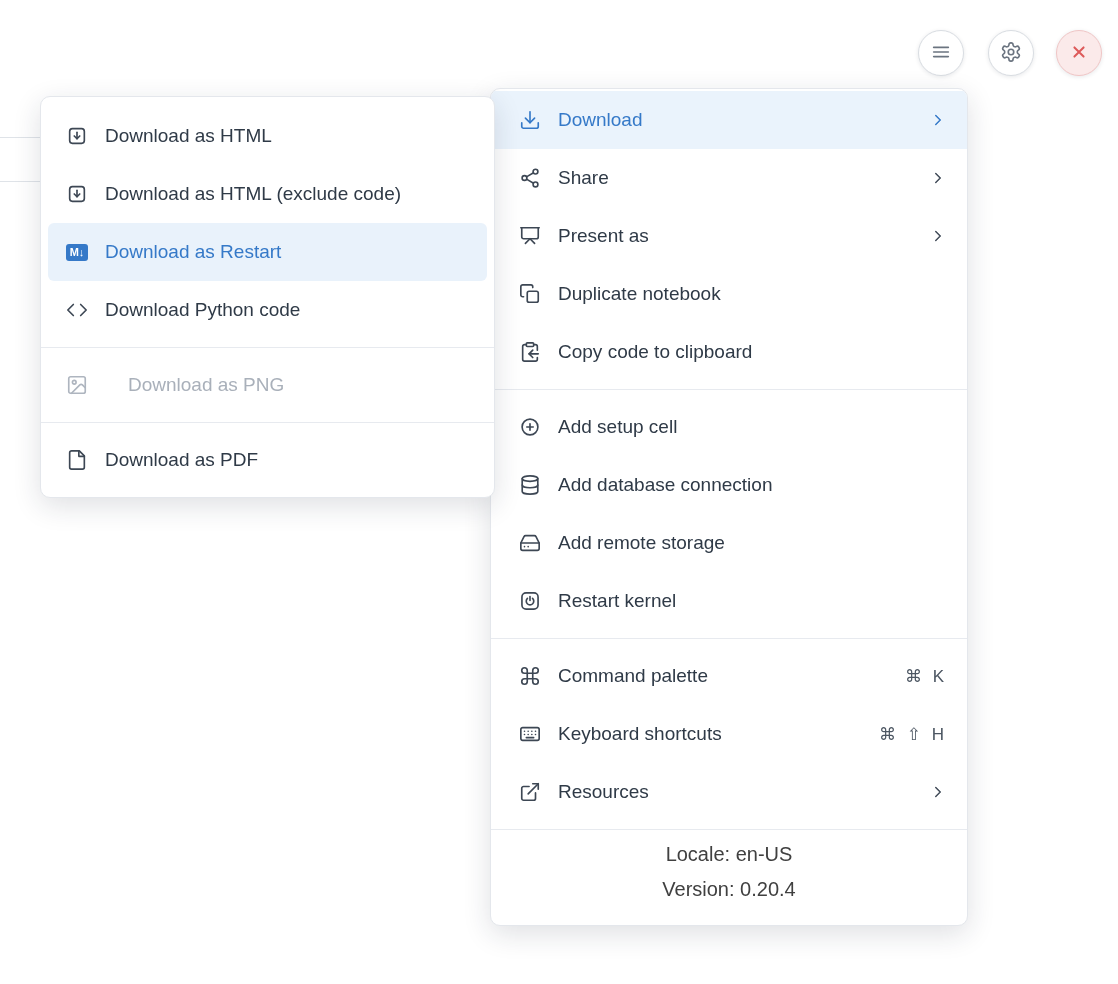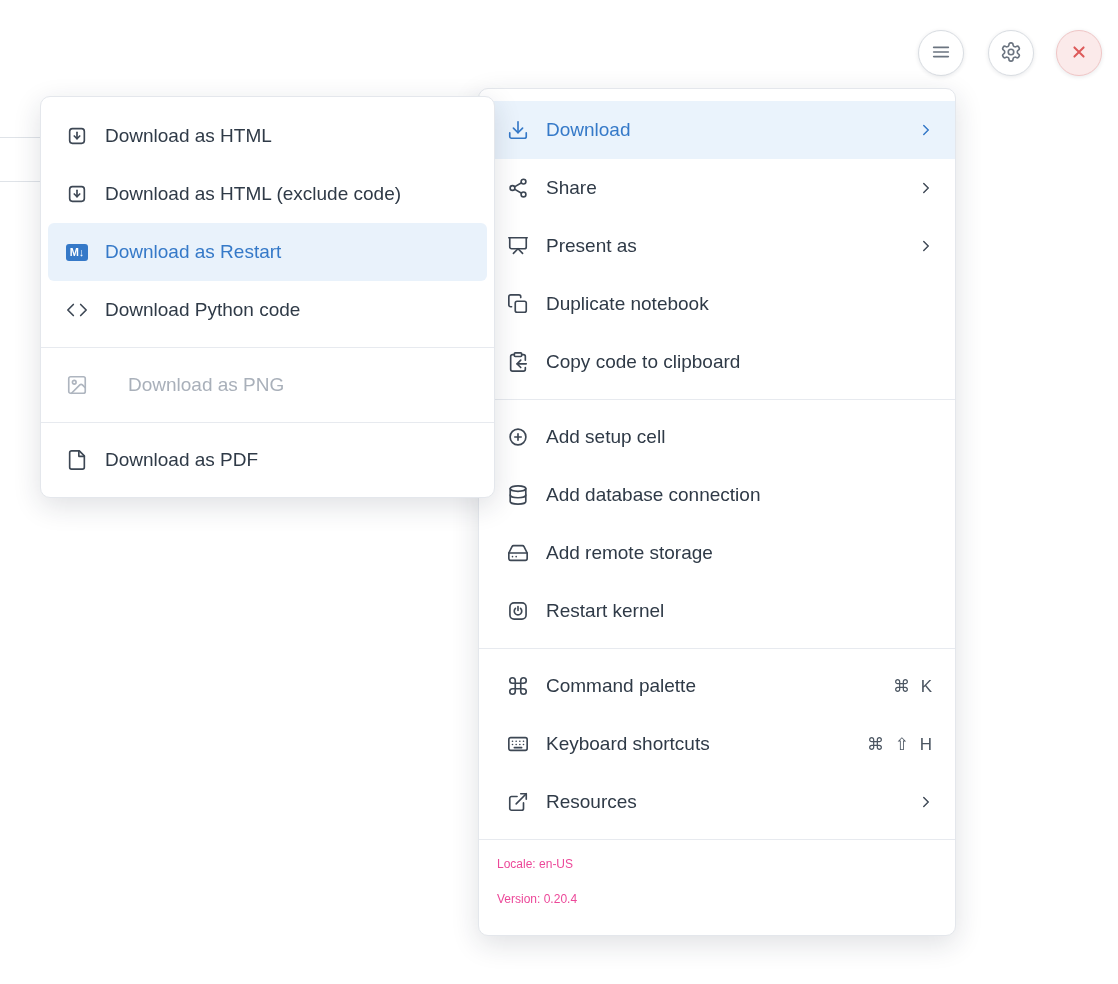--- a/index.html
+++ b/index.html
@@ -28,41 +28,41 @@
   .btn-menu { left:918px; }
   .btn-settings { left:988px; }
   .btn-close { left:1056px; background:#fbeaea; border-color:#f0c6c6; color:#dd5a5a; }
 
   
   .panel {
     position:absolute; background:#ffffff;
     border:1px solid #e4e7ec; border-radius:10px;
     box-shadow:0 8px 28px rgba(25,35,55,.14);
   }
-  #main-menu { left:478px; top:88px; width:478px; padding-top:12px; z-index:2; overflow:hidden; }
+  #main-menu { left:490px; top:88px; width:478px; padding-top:2px; z-index:2; overflow:hidden; }
   #download-submenu { left:40px; top:96px; width:455px; padding:10px 0 8px; z-index:3; }
 
   .menu-row {
     display:flex; align-items:center; height:58px;
     padding:0 20px 0 28px; gap:17px;
     font-size:19px; color:#2f3a47; cursor:pointer; white-space:nowrap;
   }
   .menu-row .mi { width:22px; height:22px; flex:none; display:flex; align-items:center; justify-content:center; color:#3d4754; }
   .menu-row .mi svg { width:22px; height:22px; }
   .menu-row .label { flex:1; overflow:hidden; text-overflow:ellipsis; }
   .menu-row .chevron { width:18px; height:18px; color:#424c59; flex:none; display:flex; }
   .menu-row .chevron svg { width:18px; height:18px; }
   .menu-row .shortcut { color:#4c5662; font-size:17px; letter-spacing:3px; flex:none; }
   .menu-row.active { background:#eaf3fc; color:#3579c8; }
   .menu-row.active .mi, .menu-row.active .chevron { color:#3579c8; }
 
   .divider { height:1px; background:#e7eaef; margin:8px 0; }
 
   .menu-footer { border-top:1px solid #e7eaef; margin-top:8px; padding:11px 18px 15px; }
-  .menu-footer p { font-size:12px; line-height:26px; margin-bottom:9px; color:#ec4899; }
+  .menu-footer p { font-size:20px; line-height:26px; margin-bottom:9px; color:#404040;text-align:center; }
   .menu-footer p:last-child { margin-bottom:8px; }
 
   
   #download-submenu .menu-row { margin:0 7px; padding:0 15px 0 18px; border-radius:6px; height:58px; }
   #download-submenu .menu-row.active { background:#e9f2fb; }
   #download-submenu .menu-row.disabled { color:#a9b0ba; cursor:default;gap:40px; }
   #download-submenu .menu-row.disabled .mi { color:#aeb5bf; }
 
   .md-badge {
     width:26px; height:17px; border-radius:3px;

